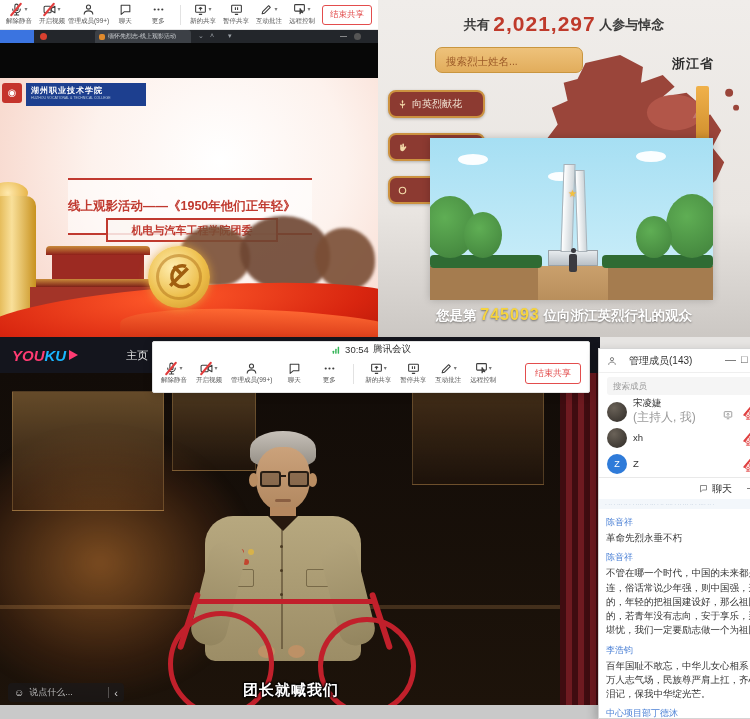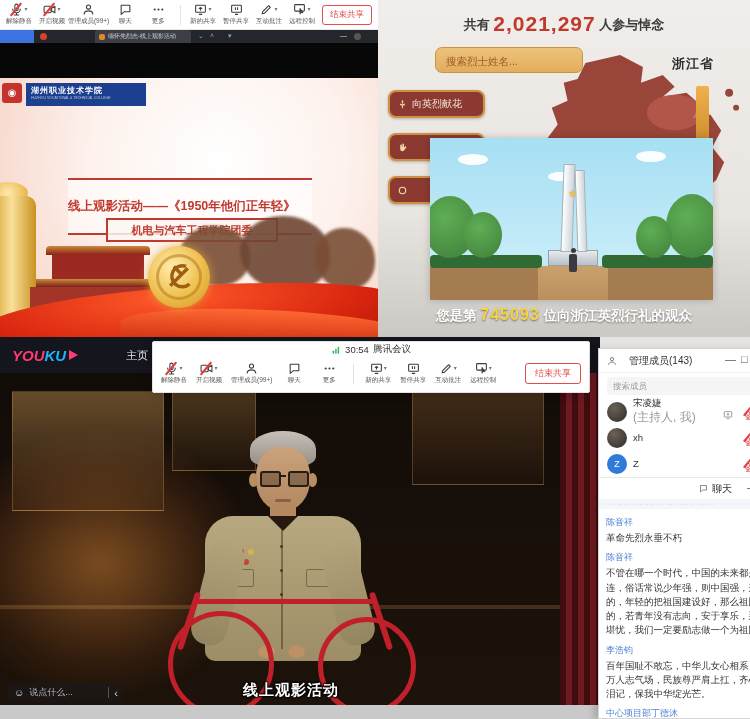--- a/index.html
+++ b/index.html
@@ -500,21 +500,21 @@
     <div class="abs p-arm" style="left:330px;top:168px;transform:rotate(-14deg);"></div>
     <div class="abs p-hand" style="left:258px;"></div>
     <div class="abs p-hand" style="left:288px;"></div>
     <div class="abs wheel" style="left:168px;top:238px;width:96px;height:96px;"></div>
     <div class="abs wheel" style="left:318px;top:244px;width:88px;height:88px;"></div>
     <div class="abs wc-bar" style="left:186px;top:218px;width:6px;height:60px;transform:rotate(18deg);"></div>
     <div class="abs wc-bar" style="left:378px;top:218px;width:6px;height:60px;transform:rotate(-18deg);"></div>
     <div class="abs wc-bar" style="left:196px;top:226px;width:180px;height:5px;"></div>
   </div>
 
-  <div id="subtitle" class="abs">线上观影活动</div>
+  <div id="subtitle" class="abs">团长就喊我们</div>
 
   <div id="danmaku" class="abs">
     <span style="font-size:10px;color:#cfcfcf;">☺</span>
     <span>说点什么...</span>
     <span class="dsep"></span>
     <span style="font-size:11px;color:#cfcfcf;">‹</span>
   </div>
 
   <div id="greybar" class="abs"></div>
 

